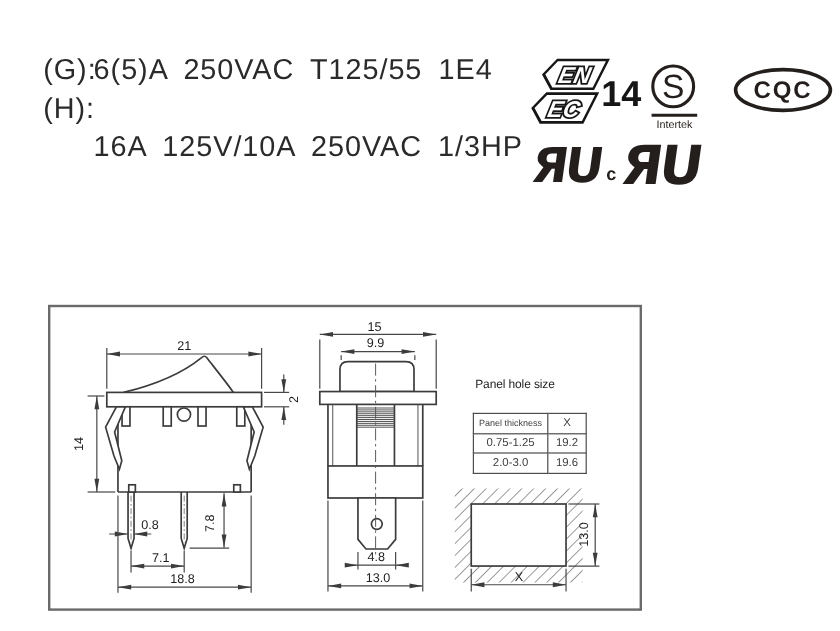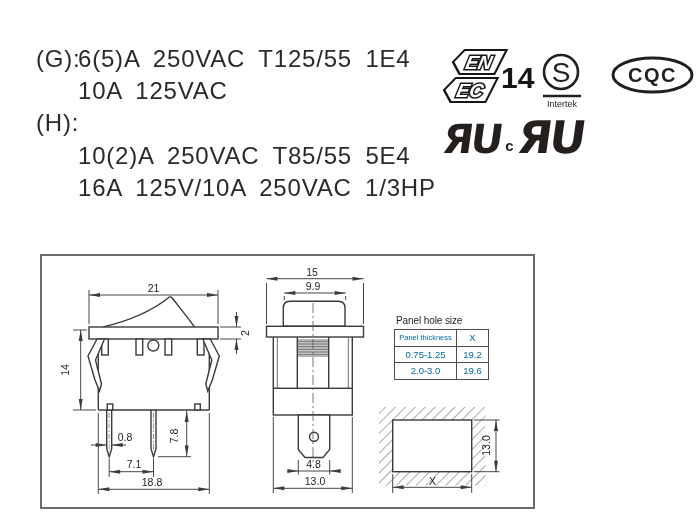--- a/index.html
+++ b/index.html
@@ -29,47 +29,42 @@
   .out{stroke:#3b3b3b;stroke-width:1.4;fill:none;}
   .outf{stroke:#3b3b3b;stroke-width:1.4;fill:#fff;}
   .thin{stroke:#4a4a4a;stroke-width:0.8;fill:none;}
   .dim{stroke:#474747;stroke-width:1;fill:none;}
   .cl{stroke:#555;stroke-width:0.8;fill:none;stroke-dasharray:10 3 2 3;}
   .pcl{stroke:#666;stroke-width:0.7;fill:none;stroke-dasharray:5 2 1.5 2;}
   text.d{font-size:10.5px;fill:#1e1e1e;font-family:"Liberation Sans",sans-serif;}
 
   
   .ph-title{position:absolute;left:396px;top:315px;font-size:10px;letter-spacing:-0.1px;color:#1e1e1e;}
-  .ph-table{position:absolute;left:394px;top:329px;border-collapse:collapse;color:#0369a1;}
+  .ph-table{position:absolute;left:394px;top:344px;border-collapse:collapse;color:#404040;}
   .ph-table td,.ph-table th{border:1px solid #4d4d4d;text-align:center;vertical-align:middle;
       height:15.6px;padding:0;font-weight:normal;font-size:9.5px;}
   .ph-table .c1{width:61px;}
   .ph-table .c2{width:31px;}
   .ph-table .th1{font-size:7.5px;}
 </style>
 </head>
 <body>
 
 <div class="page">
 
   <div class="ratings">
     <div class="rt-row">
       <span class="rt-label">(G):</span>
       <span class="rt-text">6(5)A 250VAC T125/55 1E4</span>
     </div>
     <div class="rt-row">
       <span class="rt-label"></span>
-      <span class="rt-text">10A 125VAC</span>
     </div>
     <div class="rt-row">
       <span class="rt-label">(H):</span>
-    </div>
-    <div class="rt-row">
-      <span class="rt-label"></span>
-      <span class="rt-text">10(2)A 250VAC T85/55 5E4</span>
     </div>
     <div class="rt-row">
       <span class="rt-label"></span>
       <span class="rt-text">16A 125V/10A 250VAC 1/3HP</span>
     </div>
   </div>
 
   <svg id="enec-logo" class="logo" width="100" height="58">
     <g transform="translate(8,0) skewX(-12)">
       <path d="M16,2 L58,2 L51,26 L16,26 L7,14 Z" fill="#fff" stroke="#161616" stroke-width="2.2"></path>

